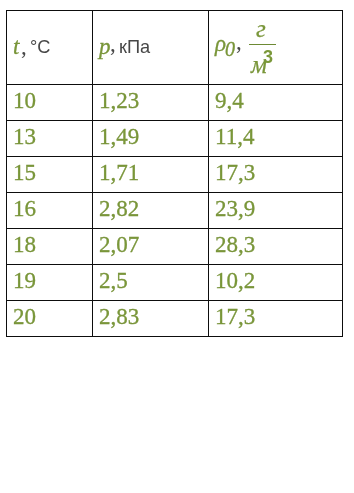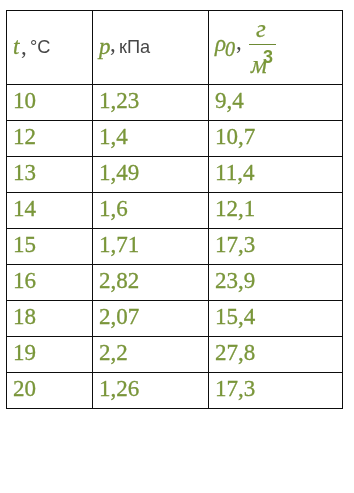--- a/index.html
+++ b/index.html
@@ -120,71 +120,37 @@
           </td>
           <td data-name="cell-density">
             <div class="cellwrap" data-name="cell-wrap">
               <span class="val" data-name="cell-value">9,4</span>
             </div>
           </td>
         </tr>
         <tr class="data-row" data-name="table-row">
           <td data-name="cell-temperature">
             <div class="cellwrap" data-name="cell-wrap">
-              <span class="val" data-name="cell-value">12</span>
-            </div>
-          </td>
-          <td data-name="cell-pressure">
-            <div class="cellwrap" data-name="cell-wrap">
-              <span class="val" data-name="cell-value">1,4</span>
-            </div>
-          </td>
-          <td data-name="cell-density">
-            <div class="cellwrap" data-name="cell-wrap">
-              <span class="val" data-name="cell-value">10,7</span>
-            </div>
-          </td>
-        </tr>
-        <tr class="data-row" data-name="table-row">
-          <td data-name="cell-temperature">
-            <div class="cellwrap" data-name="cell-wrap">
               <span class="val" data-name="cell-value">13</span>
             </div>
           </td>
           <td data-name="cell-pressure">
             <div class="cellwrap" data-name="cell-wrap">
               <span class="val" data-name="cell-value">1,49</span>
             </div>
           </td>
           <td data-name="cell-density">
             <div class="cellwrap" data-name="cell-wrap">
               <span class="val" data-name="cell-value">11,4</span>
             </div>
           </td>
         </tr>
         <tr class="data-row" data-name="table-row">
           <td data-name="cell-temperature">
             <div class="cellwrap" data-name="cell-wrap">
-              <span class="val" data-name="cell-value">14</span>
-            </div>
-          </td>
-          <td data-name="cell-pressure">
-            <div class="cellwrap" data-name="cell-wrap">
-              <span class="val" data-name="cell-value">1,6</span>
-            </div>
-          </td>
-          <td data-name="cell-density">
-            <div class="cellwrap" data-name="cell-wrap">
-              <span class="val" data-name="cell-value">12,1</span>
-            </div>
-          </td>
-        </tr>
-        <tr class="data-row" data-name="table-row">
-          <td data-name="cell-temperature">
-            <div class="cellwrap" data-name="cell-wrap">
               <span class="val" data-name="cell-value">15</span>
             </div>
           </td>
           <td data-name="cell-pressure">
             <div class="cellwrap" data-name="cell-wrap">
               <span class="val" data-name="cell-value">1,71</span>
             </div>
           </td>
           <td data-name="cell-density">
             <div class="cellwrap" data-name="cell-wrap">
@@ -215,50 +181,50 @@
               <span class="val" data-name="cell-value">18</span>
             </div>
           </td>
           <td data-name="cell-pressure">
             <div class="cellwrap" data-name="cell-wrap">
               <span class="val" data-name="cell-value">2,07</span>
             </div>
           </td>
           <td data-name="cell-density">
             <div class="cellwrap" data-name="cell-wrap">
-              <span class="val" data-name="cell-value">15,4</span>
+              <span class="val" data-name="cell-value">28,3</span>
             </div>
           </td>
         </tr>
         <tr class="data-row" data-name="table-row">
           <td data-name="cell-temperature">
             <div class="cellwrap" data-name="cell-wrap">
               <span class="val" data-name="cell-value">19</span>
             </div>
           </td>
           <td data-name="cell-pressure">
             <div class="cellwrap" data-name="cell-wrap">
-              <span class="val" data-name="cell-value">2,2</span>
-            </div>
-          </td>
-          <td data-name="cell-density">
-            <div class="cellwrap" data-name="cell-wrap">
-              <span class="val" data-name="cell-value">27,8</span>
+              <span class="val" data-name="cell-value">2,5</span>
+            </div>
+          </td>
+          <td data-name="cell-density">
+            <div class="cellwrap" data-name="cell-wrap">
+              <span class="val" data-name="cell-value">10,2</span>
             </div>
           </td>
         </tr>
         <tr class="data-row" data-name="table-row">
           <td data-name="cell-temperature">
             <div class="cellwrap" data-name="cell-wrap">
               <span class="val" data-name="cell-value">20</span>
             </div>
           </td>
           <td data-name="cell-pressure">
             <div class="cellwrap" data-name="cell-wrap">
-              <span class="val" data-name="cell-value">1,26</span>
+              <span class="val" data-name="cell-value">2,83</span>
             </div>
           </td>
           <td data-name="cell-density">
             <div class="cellwrap" data-name="cell-wrap">
               <span class="val" data-name="cell-value">17,3</span>
             </div>
           </td>
         </tr>
       </tbody>
   </table>

